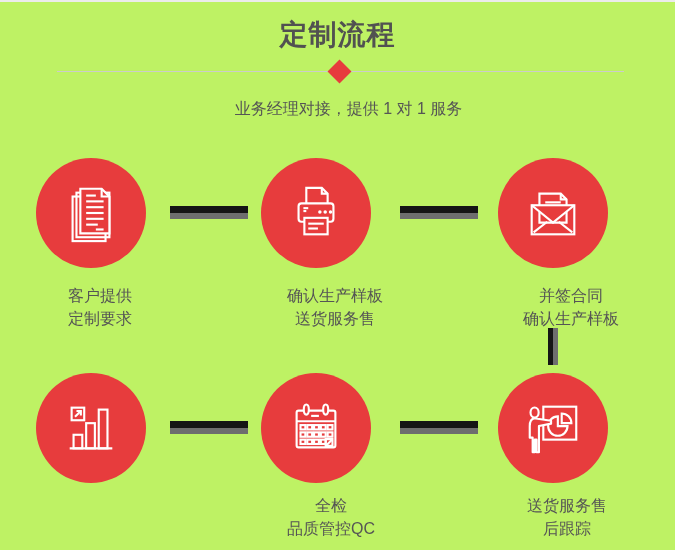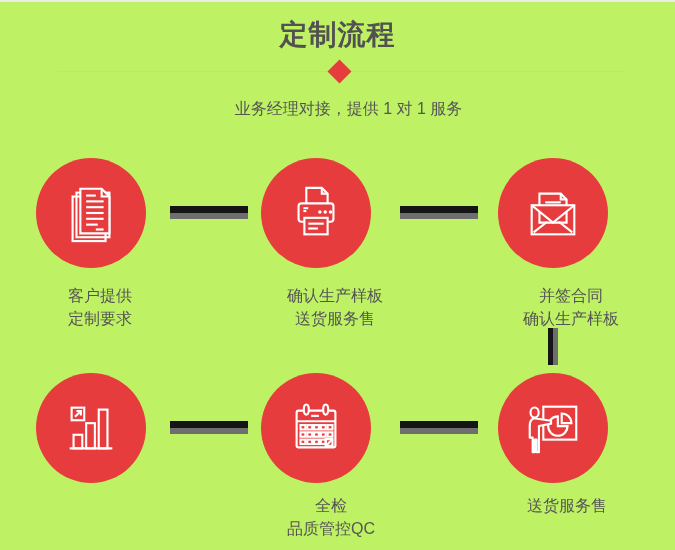--- a/index.html
+++ b/index.html
@@ -153,20 +153,21 @@
     <svg class="ic" viewBox="0 0 64 64">
       <rect x="22" y="10" width="34" height="34"></rect>
       <path d="M37,20 A10,10 0 1 0 47,30 L37,30 Z"></path>
       <path d="M41,17 A10,10 0 0 1 51,27 L41,27 Z"></path>
       <ellipse class="fl" cx="13" cy="16" rx="4.2" ry="5.2"></ellipse>
       <path class="rnd fl" d="M13,22 C9.5,22.5 8,26 8,30 L8,42 L11,42 L11,57 L13.2,57 L13.2,44 L15,44 L15,57 L17.5,57 L17.5,42 L17.5,30 L30,27.5 L30,24.5 L16,22.5 Z"></path>
     </svg>
   </div>
   <div class="step-label" style="left:527px;top:494px">
     <div>送货服务售</div>
+    <div>后跟踪</div>
   </div>
 
   <div class="hbar" style="left:170px;top:206px"></div>
   <div class="hbar" style="left:400px;top:206px"></div>
   <div class="vbar" style="left:548px;top:328px"></div>
   <div class="hbar" style="left:170px;top:421px"></div>
   <div class="hbar" style="left:400px;top:421px"></div>
 
 </div>
 

